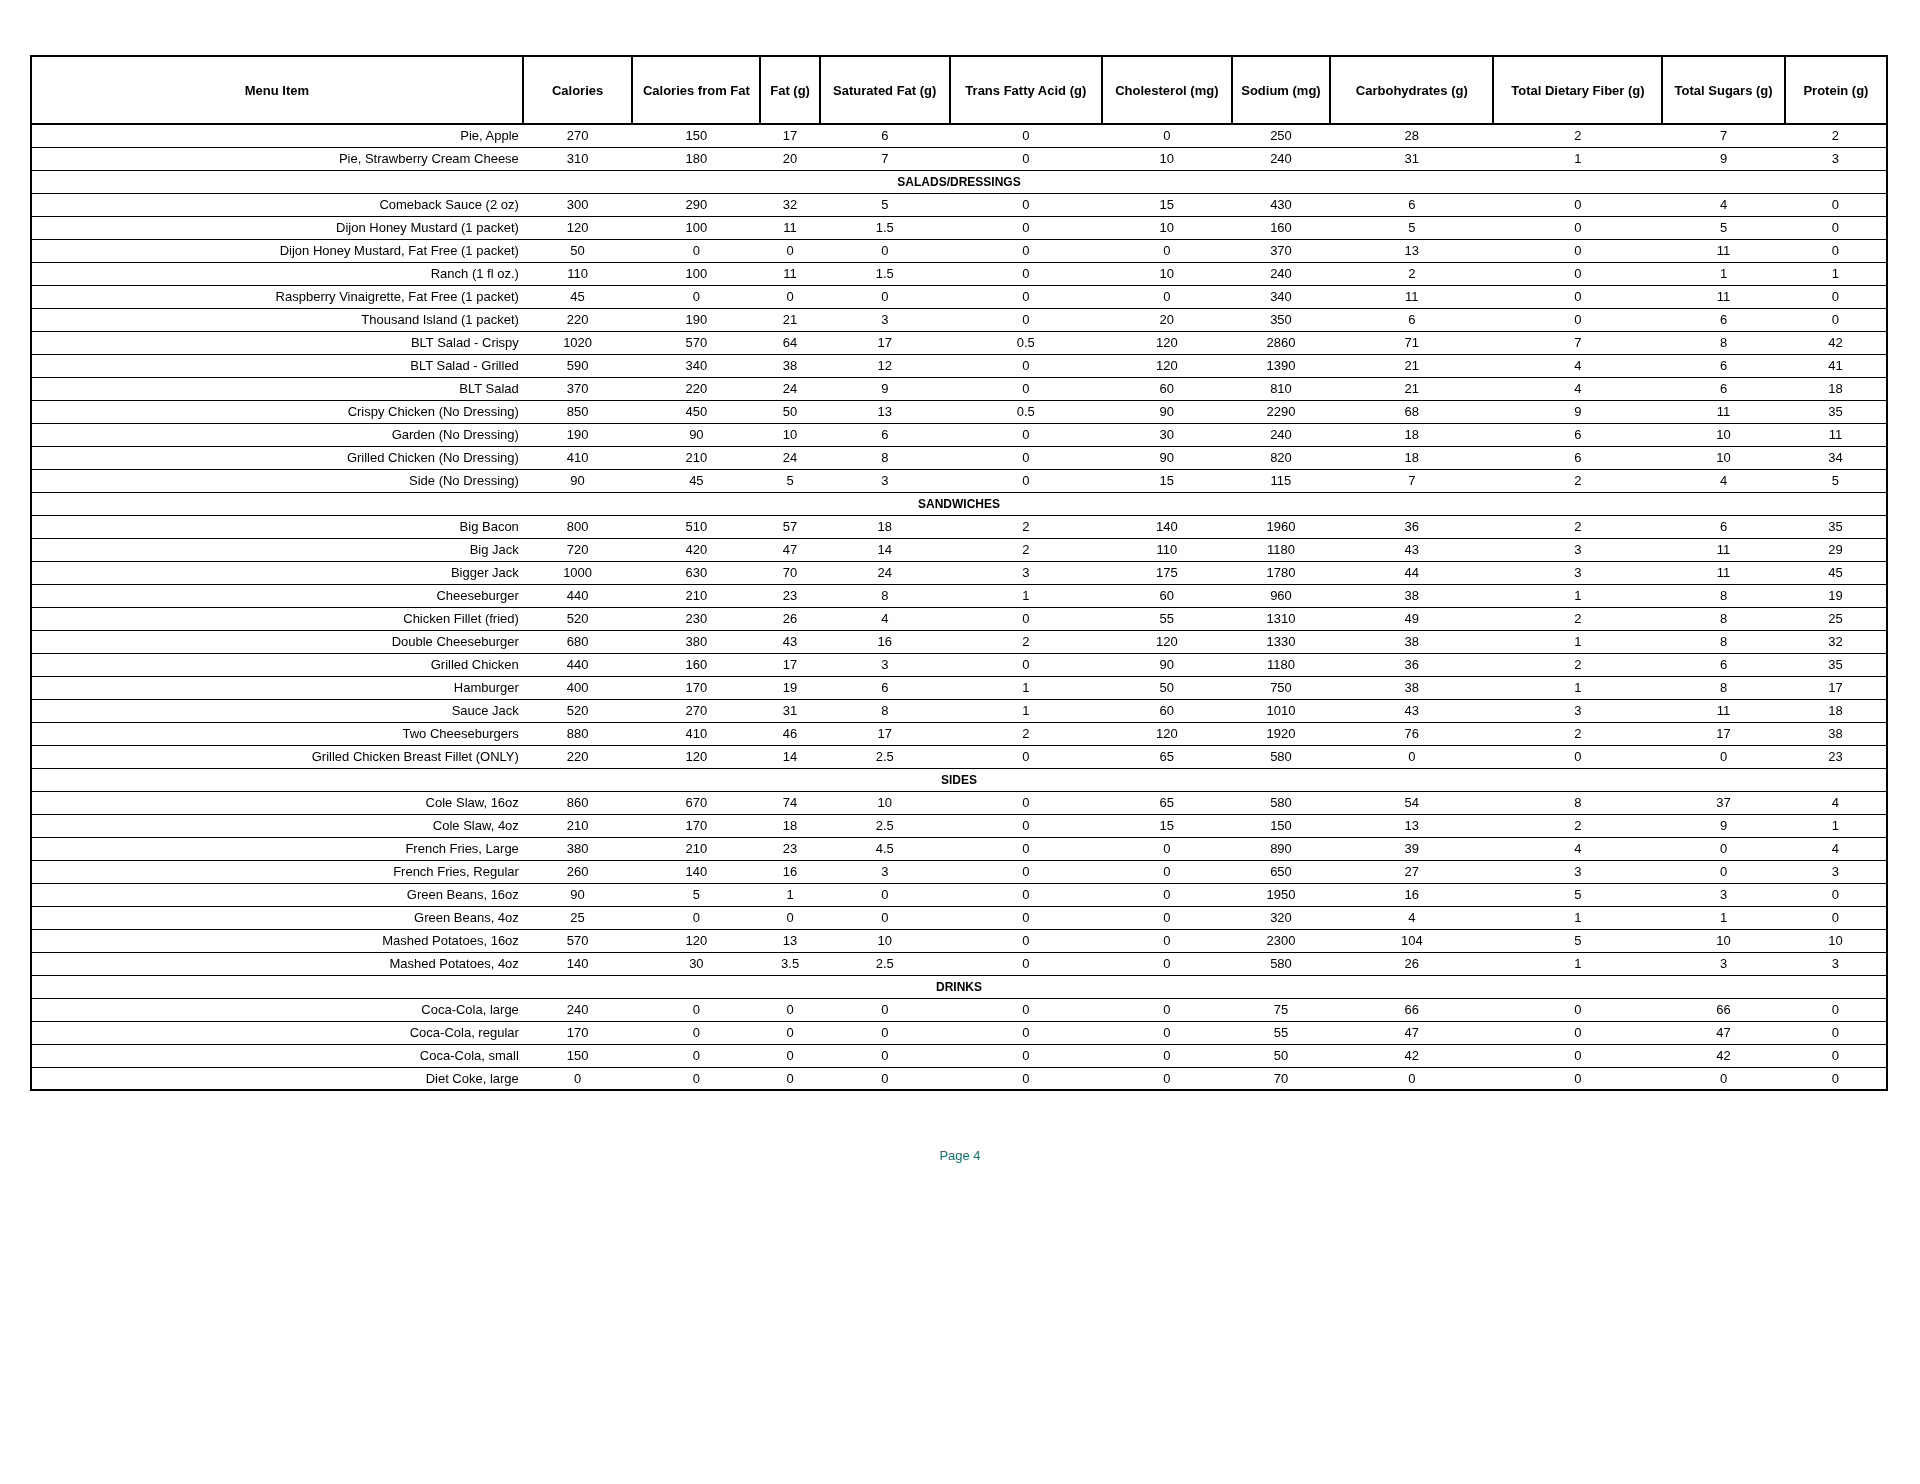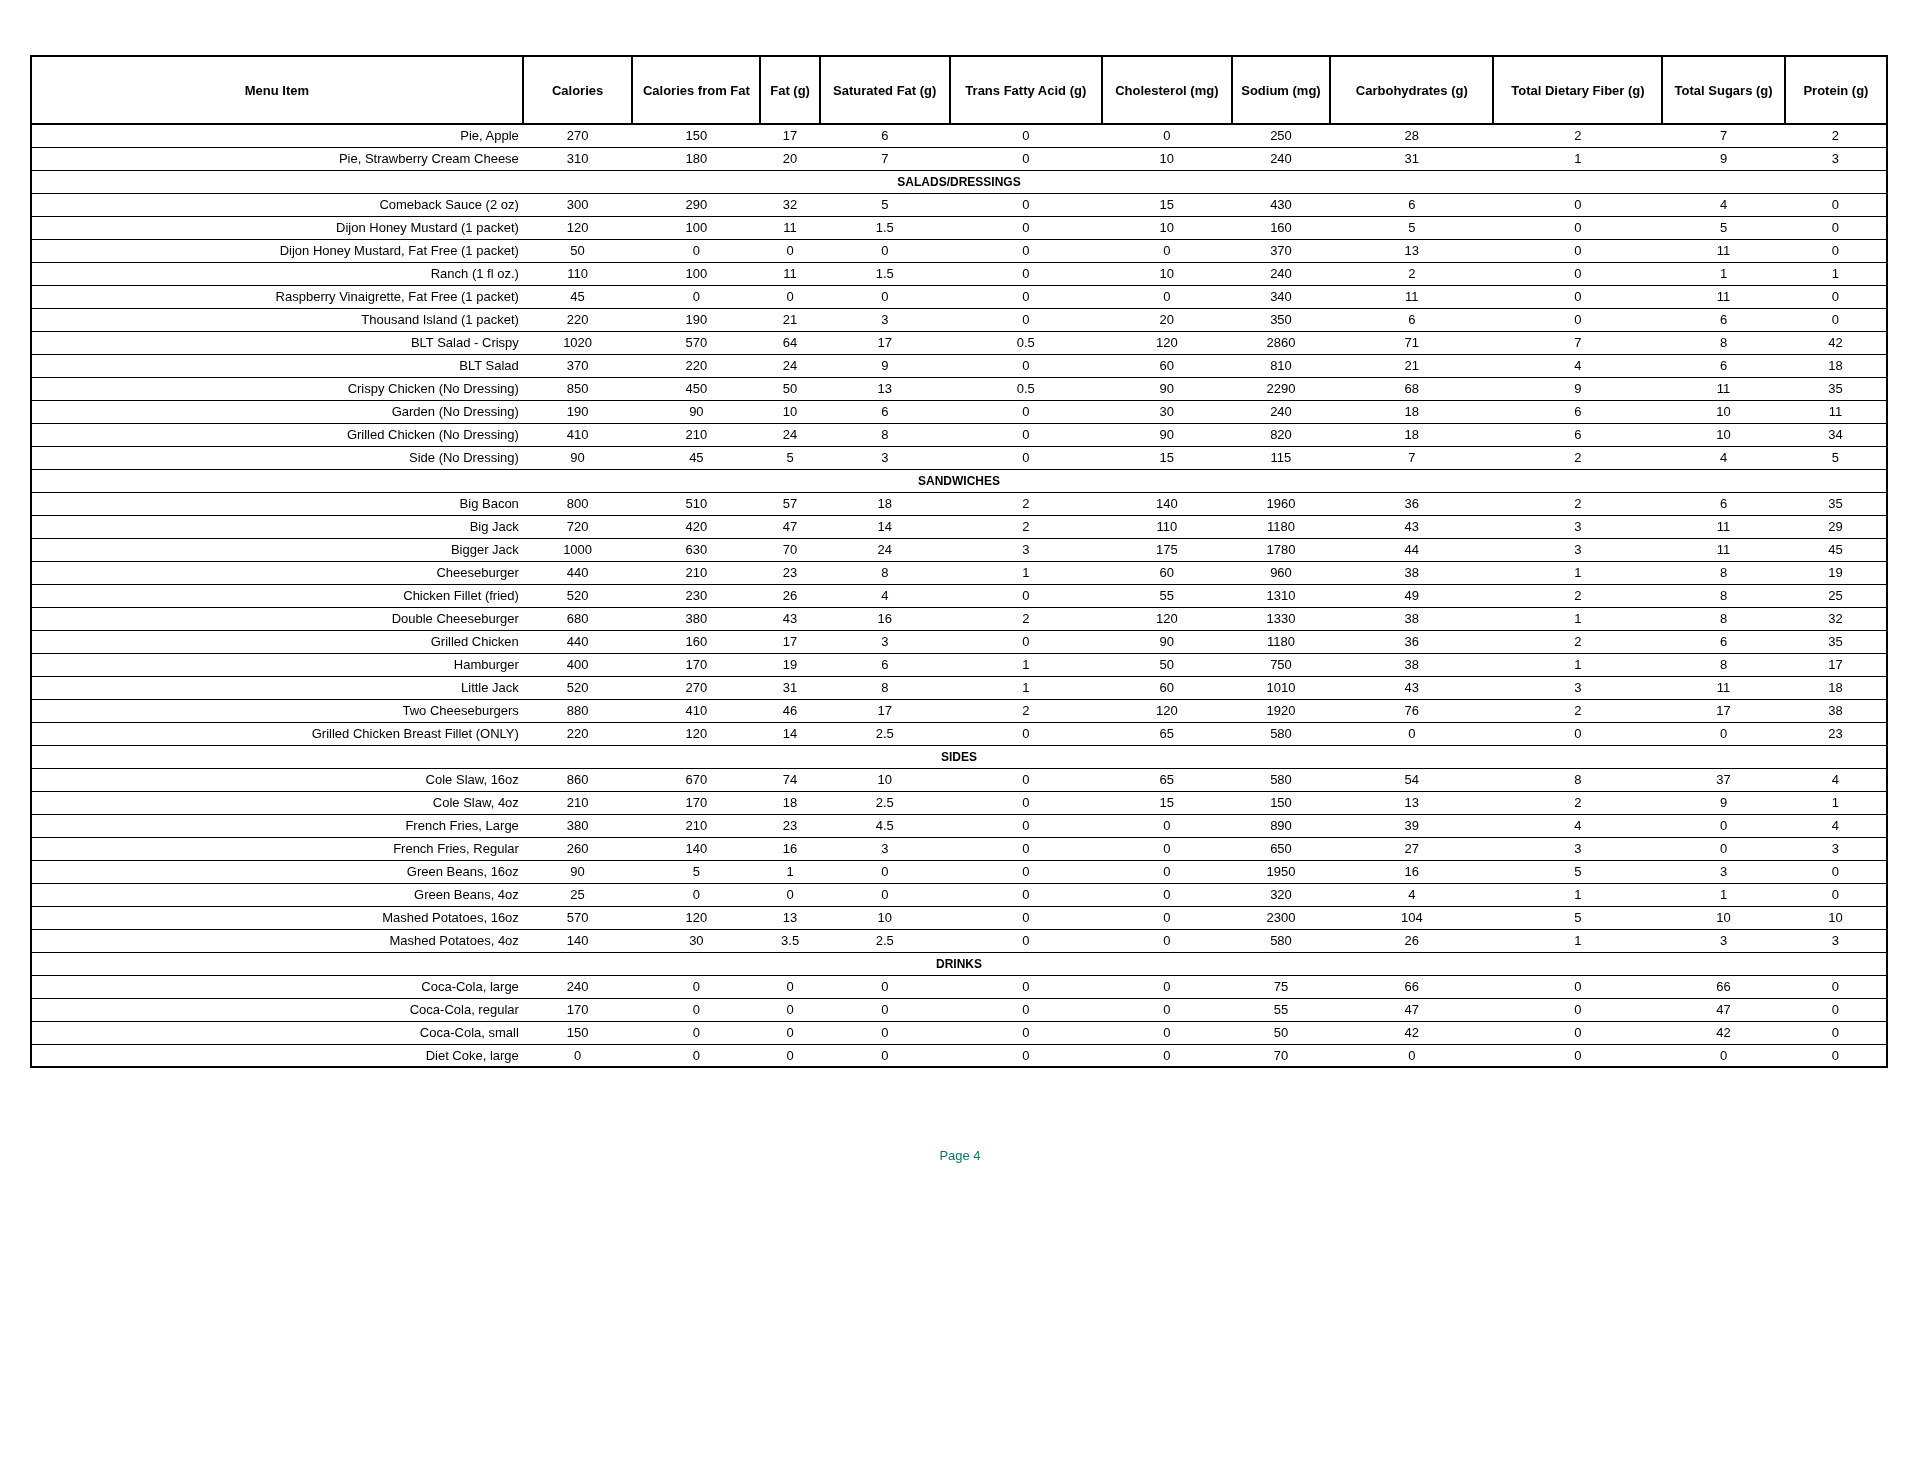--- a/index.html
+++ b/index.html
@@ -238,20 +238,34 @@
           <td>17</td>
           <td>0.5</td>
           <td>120</td>
           <td>2860</td>
           <td>71</td>
           <td>7</td>
           <td>8</td>
           <td>42</td>
         </tr>
         <tr>
+          <td class="item-name">BLT Salad - Grilled</td>
+          <td>590</td>
+          <td>340</td>
+          <td>38</td>
+          <td>12</td>
+          <td>0</td>
+          <td>120</td>
+          <td>1390</td>
+          <td>21</td>
+          <td>4</td>
+          <td>6</td>
+          <td>41</td>
+        </tr>
+        <tr>
           <td class="item-name">BLT Salad</td>
           <td>370</td>
           <td>220</td>
           <td>24</td>
           <td>9</td>
           <td>0</td>
           <td>60</td>
           <td>810</td>
           <td>21</td>
           <td>4</td>
@@ -423,21 +437,21 @@
           <td>6</td>
           <td>1</td>
           <td>50</td>
           <td>750</td>
           <td>38</td>
           <td>1</td>
           <td>8</td>
           <td>17</td>
         </tr>
         <tr>
-          <td class="item-name">Little Jack</td>
+          <td class="item-name">Sauce Jack</td>
           <td>520</td>
           <td>270</td>
           <td>31</td>
           <td>8</td>
           <td>1</td>
           <td>60</td>
           <td>1010</td>
           <td>43</td>
           <td>3</td>
           <td>11</td>

